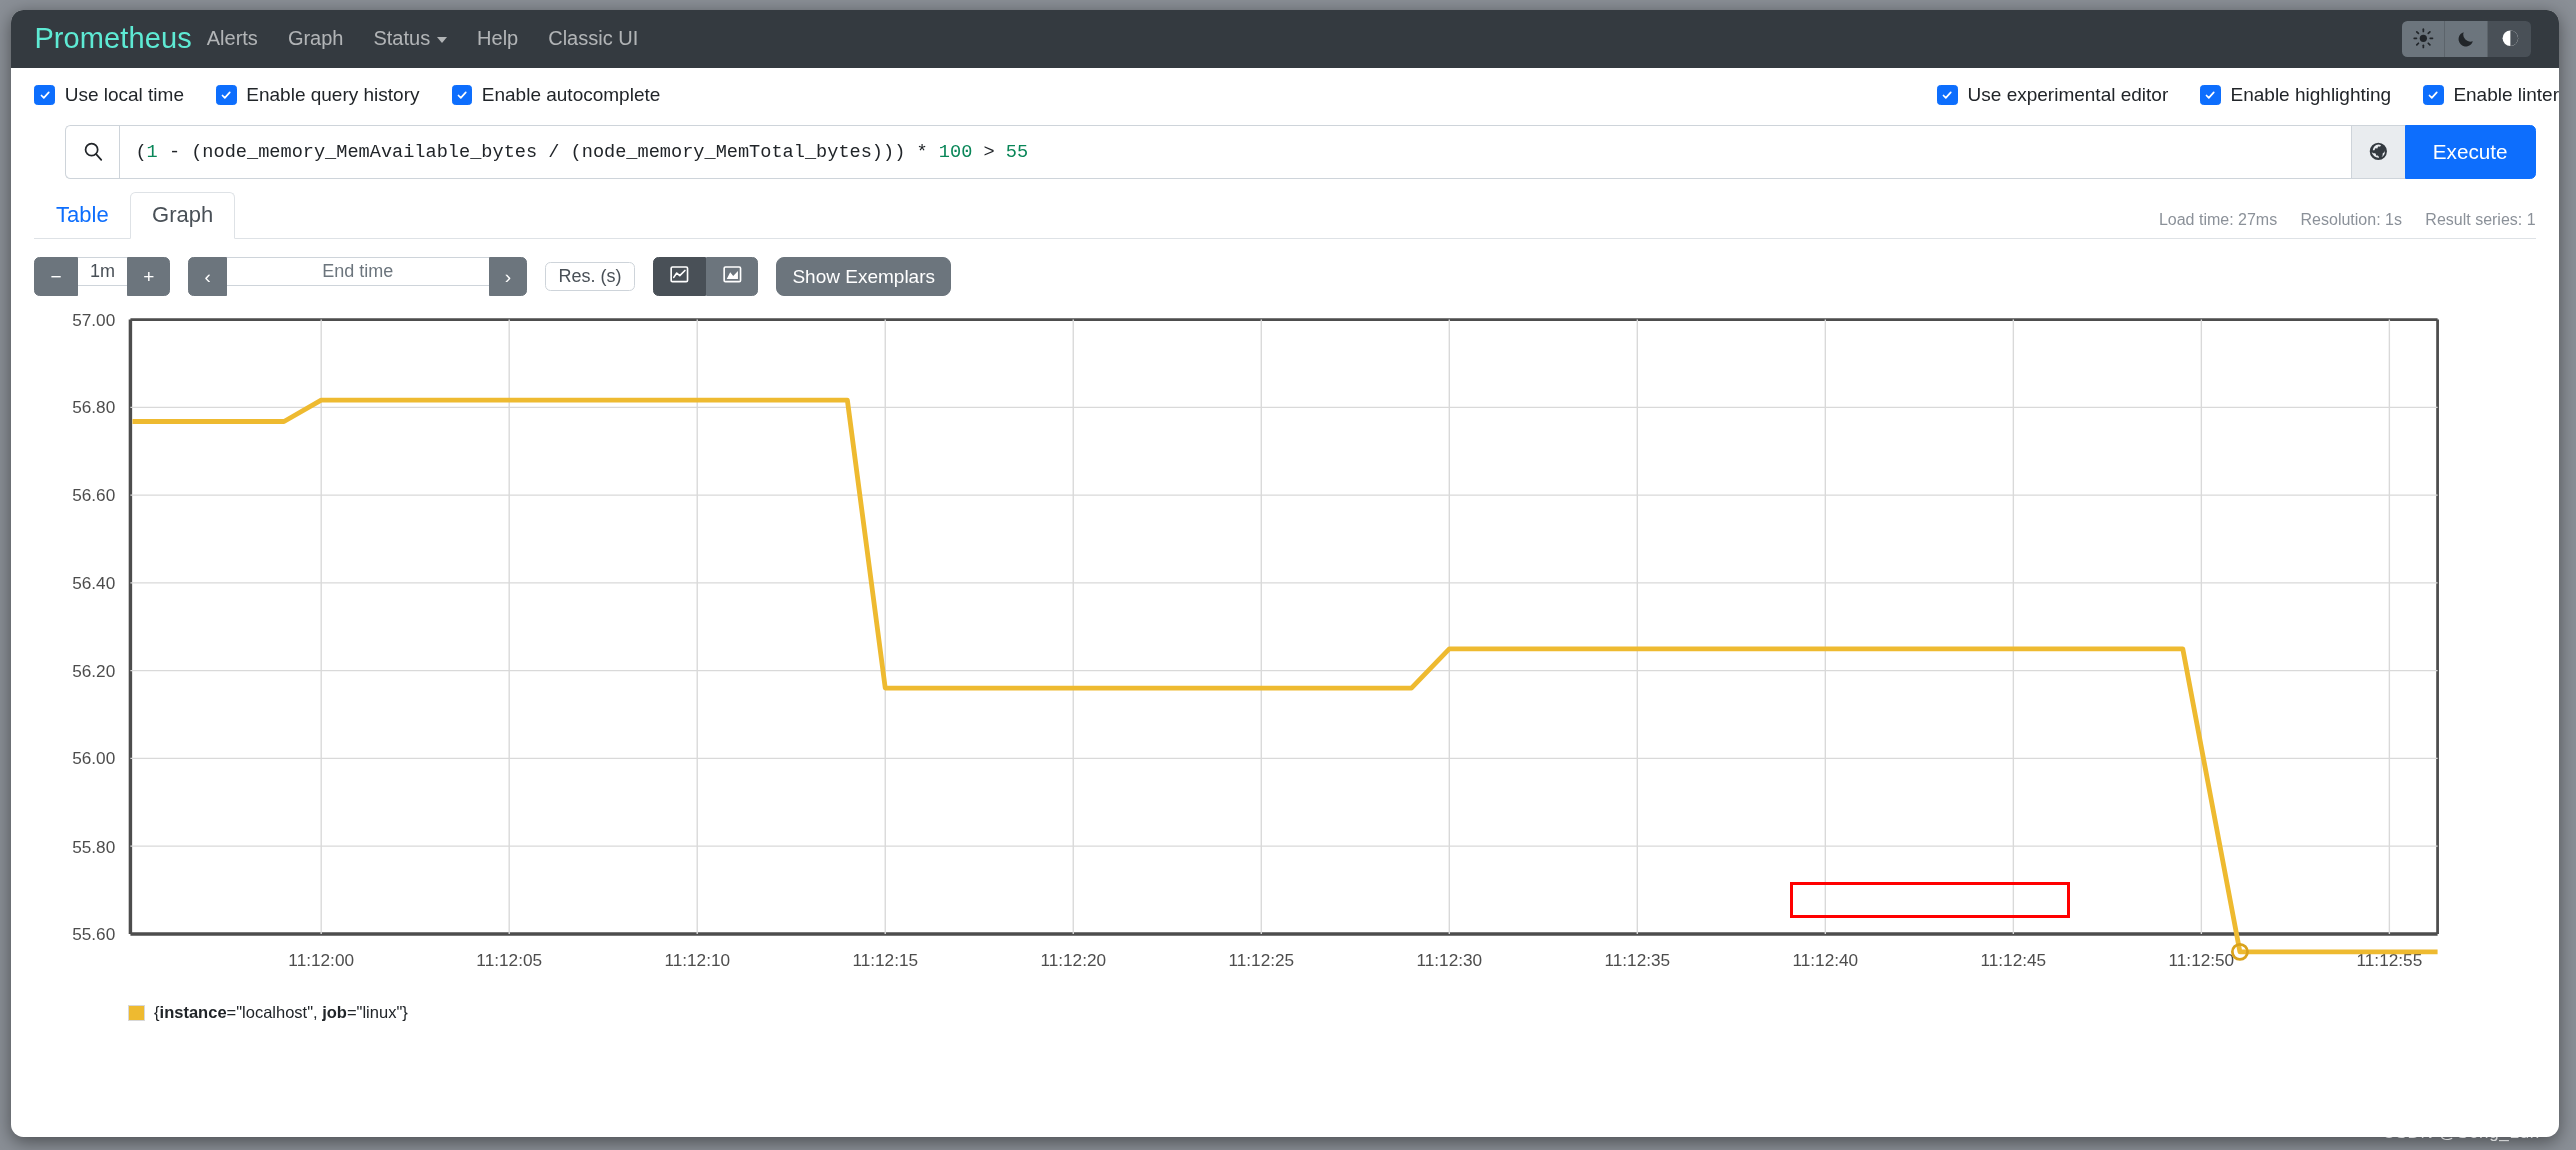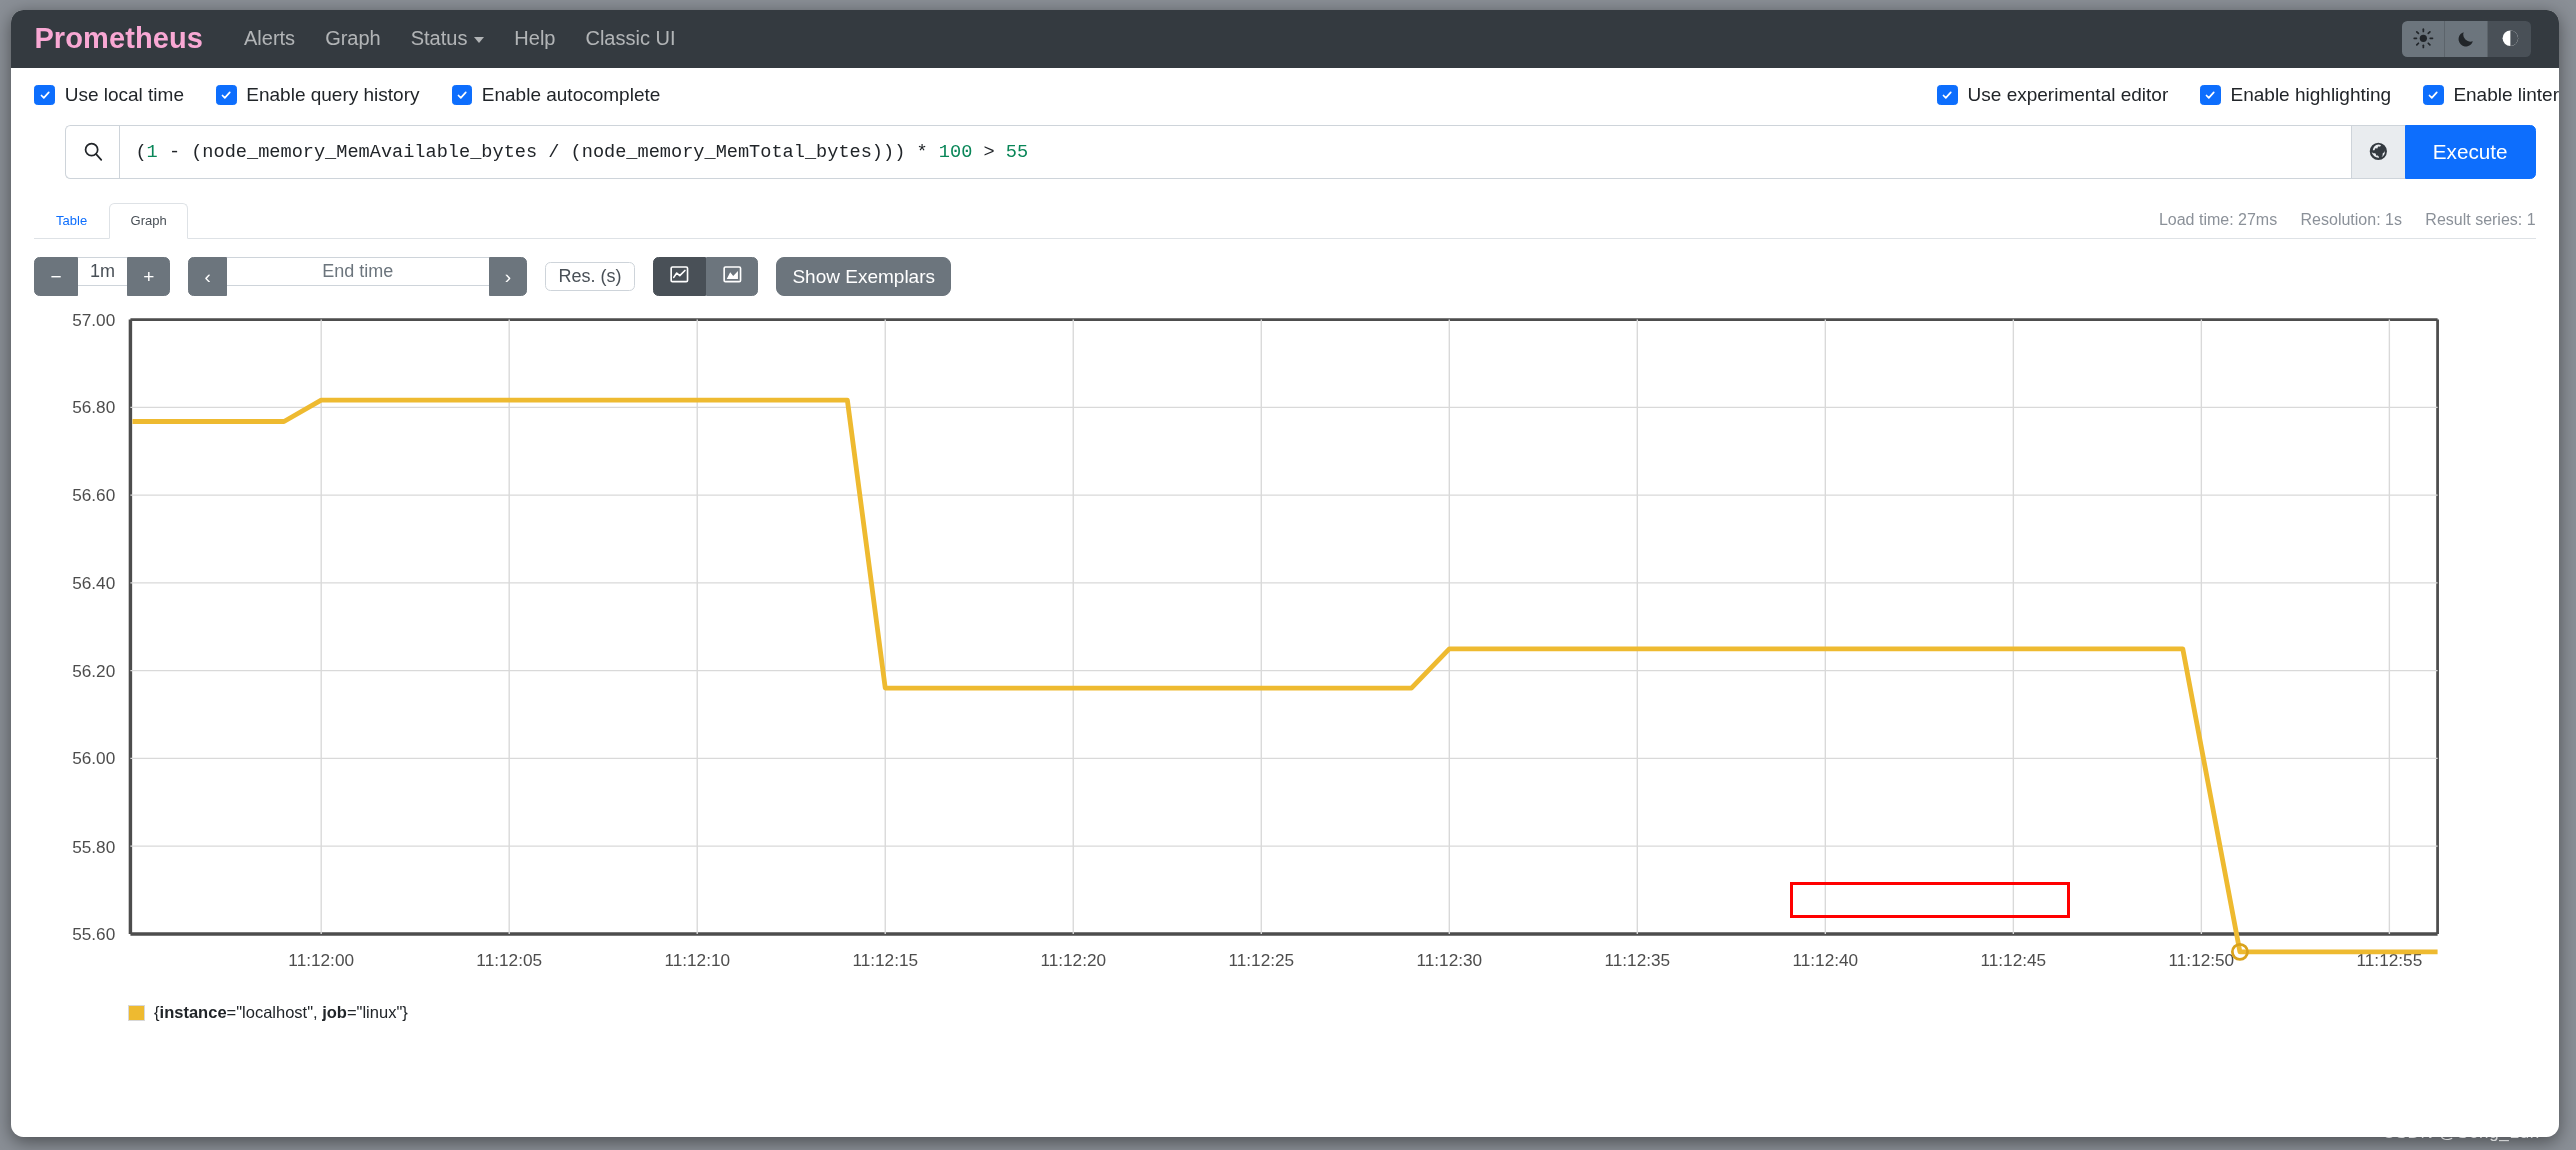--- a/index.html
+++ b/index.html
@@ -28,25 +28,24 @@
   
   .navbar {
     height: 58px;
     background: #343a40;
     display: flex;
     align-items: center;
     padding: 0 27.6px 0 23.4px;
     position: relative;
   }
   .brand {
-    color: #f9a8d4;
+    color: #5eead4;
     font-size: 29px;
-    font-weight: 700;
+    font-weight: 400;
     letter-spacing: 0.1px;
-    margin-right: 26px;
     white-space: nowrap;
     cursor: pointer;
   }
   .nav-links { display: flex; align-items: center; gap: 0; }
   .nav-link {
     color: rgba(255,255,255,.62);
     font-size: 20px;
     padding: 5.5px 15px;
     white-space: nowrap;
     cursor: pointer;
@@ -165,21 +164,21 @@
   .tab-row {
     display: flex;
     align-items: flex-end;
     margin: 15px 23.4px 0 23.4px;
     border-bottom: 0.7px solid #dee2e6;
     position: relative;
     height: 45px;
   }
   .tab {
     padding: 9.6px 20.7px;
-    font-size: 13px;
+    font-size: 22px;
     color: #0d6efd;
     cursor: pointer;
     border: 0.7px solid transparent;
     border-radius: 5.5px 5.5px 0 0;
     margin-bottom: -0.7px;
   }
   .tab.active {
     color: #495057;
     background: #ffffff;
     border-color: #dee2e6 #dee2e6 #ffffff;

